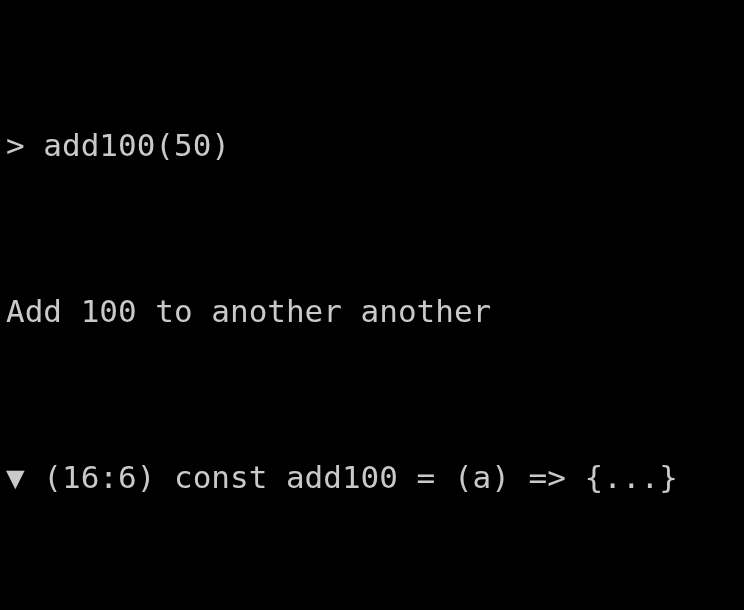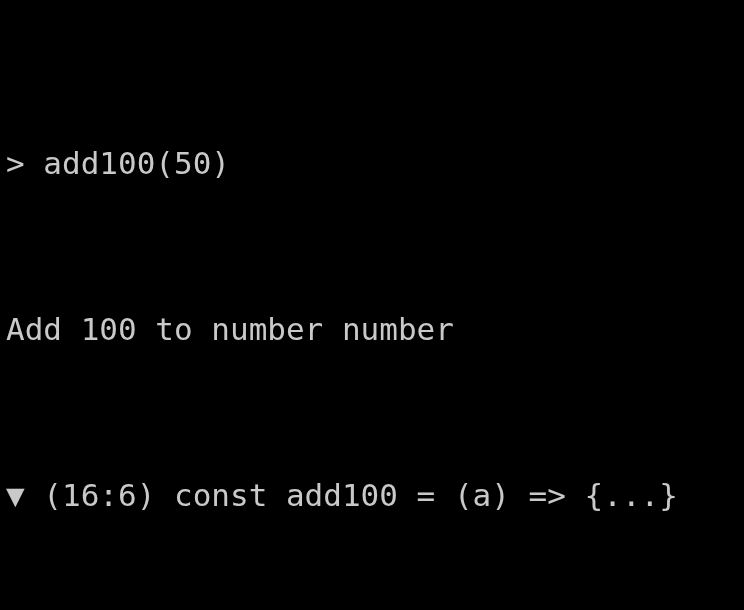--- a/index.html
+++ b/index.html
@@ -15,41 +15,41 @@
   }
 
   #console {
     width: 744px;
     height: 610px;
     background: #000000;
     color: #c9c9c9;
     font-family: "DejaVu Sans Mono", monospace;
     font-size: 31px;
     line-height: 41.5px;
-    padding: 18px 0 0 6px;
+    padding: 0 0 0 6px;
     box-sizing: border-box;
     white-space: pre;
     letter-spacing: 0px;
   }
 
   .line {
     height: 41.5px;
     white-space: pre;
     display: block;
     color: #c9c9c9;
   }
 </style>
 </head>
 <body>
 
 <div id="console">
 
   <div class="line">&gt; add100(50)</div>
 
-  <div class="line">Add 100 to number number</div>
+  <div class="line">Add 100 to another another</div>
 
   <div class="line">▼ (16:6) const add100 = (a) =&gt; {...}</div>
 
   
 
   
 
   
 
   

